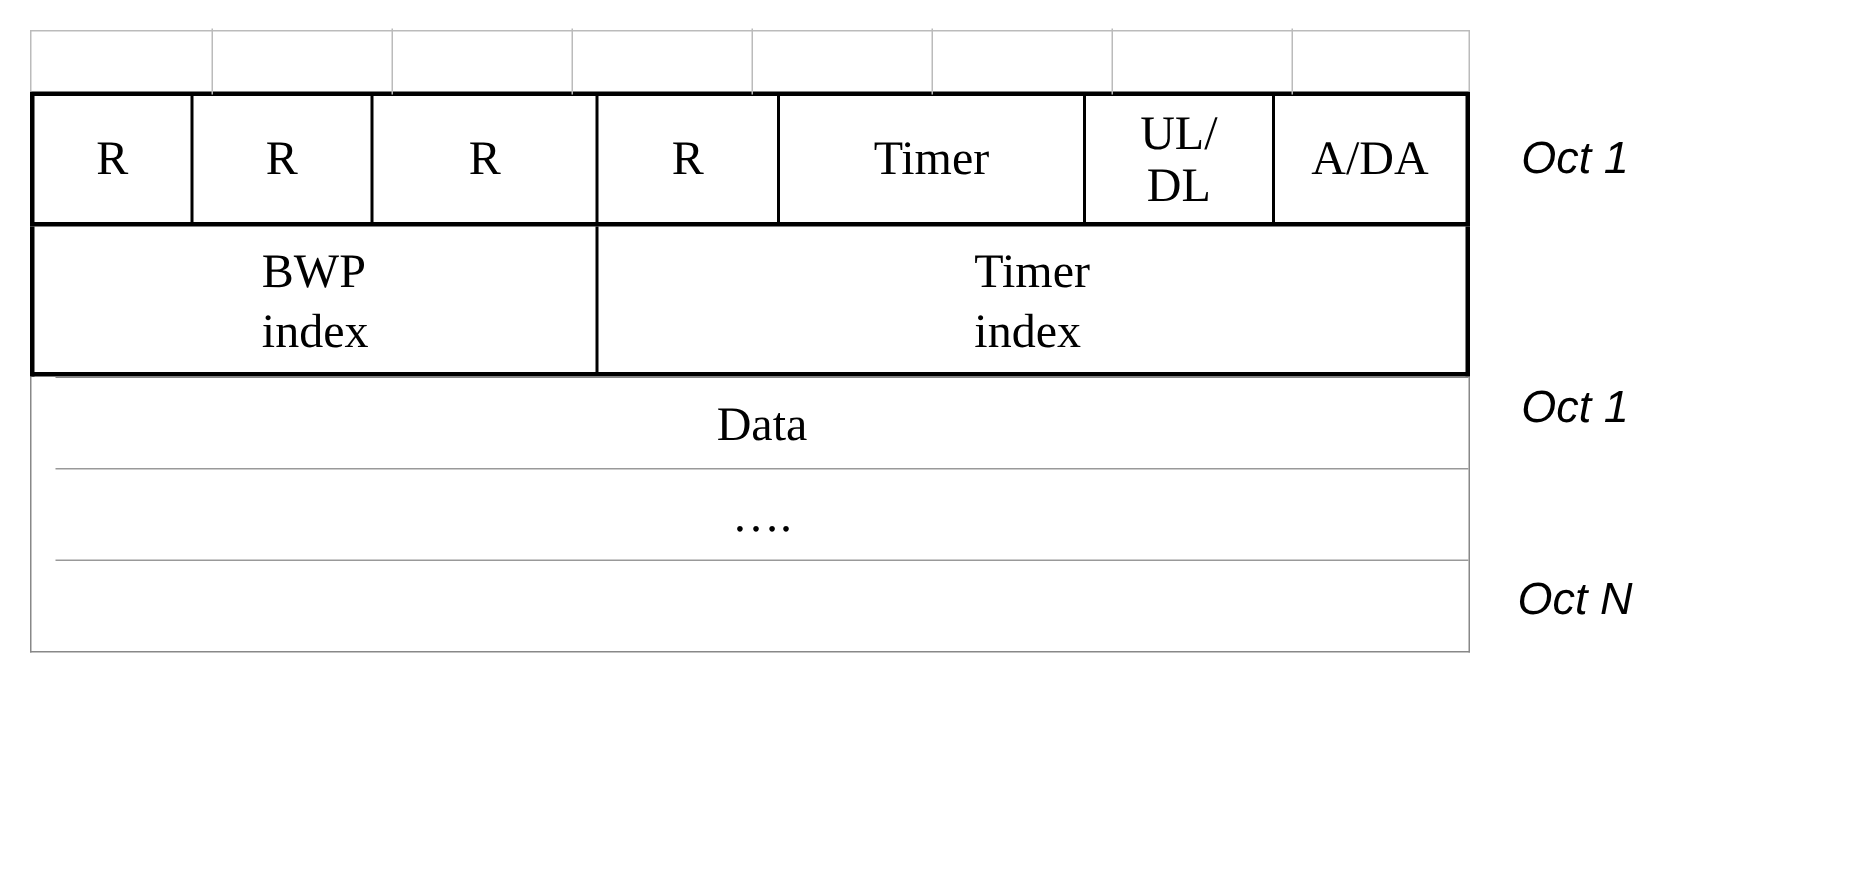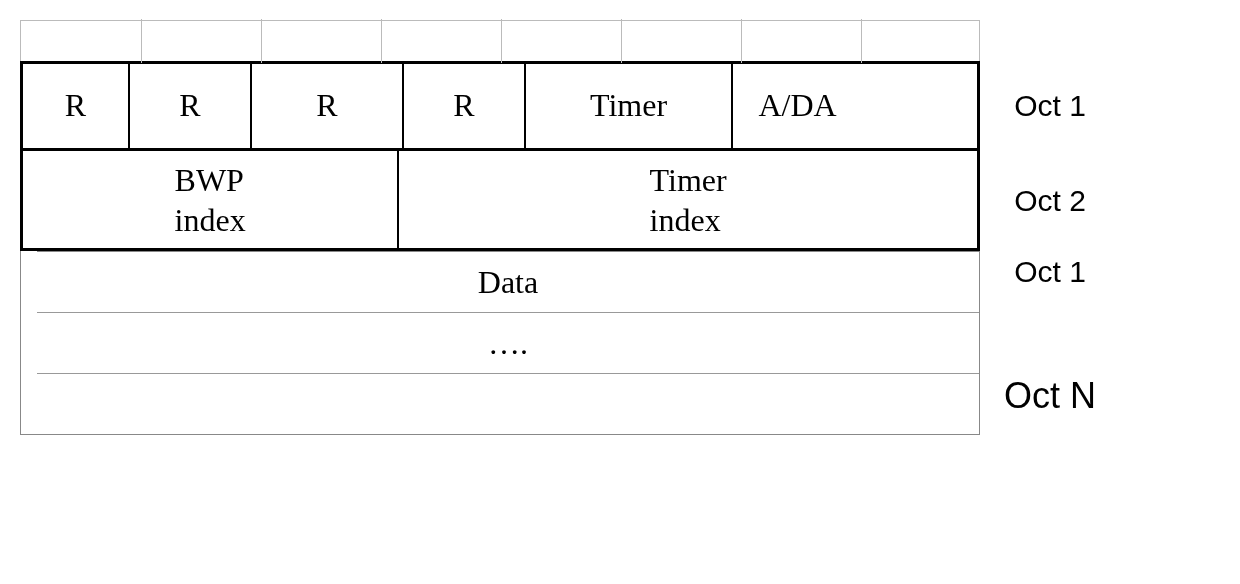--- a/index.html
+++ b/index.html
@@ -16,20 +16,21 @@
     display: flex;
     align-items: stretch;
   }
   .label-col {
     width: 140px;
     display: flex;
     align-items: center;
     justify-content: center;
     font-family: Arial, Helvetica, sans-serif;
     font-size: 30px;
+    font-style: italic;
   }
   .table-col {
     width: 960px;
   }
   
   .ruler {
     height: 40px;
     position: relative;
     border: 1px solid #bbb;
     border-bottom: none;
@@ -121,45 +122,46 @@
   </div>
 
   <div class="row">
     <div class="table-col">
       <div class="oct1" id="oct1">
           <div class="cell" style="width: 105px; white-space: pre-line;">R</div>
           <div class="cell" style="width: 120px; white-space: pre-line;">R</div>
           <div class="cell" style="width: 150px; white-space: pre-line;">R</div>
           <div class="cell" style="width: 120px; white-space: pre-line;">R</div>
           <div class="cell" style="width: 205px; white-space: pre-line;">Timer</div>
+          <div class="cell" style="width: 125px; white-space: pre-line;">UL/
+DL</div>
           <div class="cell" style="width: 129px; white-space: pre-line;">A/DA</div>
         </div>
     </div>
     <div class="label-col">Oct 1</div>
   </div>
 
   <div class="row">
     <div class="table-col">
       <div class="oct2" id="oct2">
           <div class="cell" style="width: 375px; white-space: pre-line;">BWP
 index</div>
           <div class="cell" style="width: 579px; white-space: pre-line;">Timer
 index</div>
         </div>
     </div>
-    <div class="label-col">Oct 2</div>
   </div>
 
   <div class="row" style="position:relative;">
     <div class="table-col">
       <div class="data-block" id="datablock">
           <div class="data-row">Data</div>
           <div class="data-row">….</div>
           <div class="data-row"></div>
         </div>
     </div>
     <div class="label-col" style="flex-direction:column; justify-content:space-between; padding:4px 0 18px 0;">
       <div style="font-family:Arial;font-size:30px;">Oct 1</div>
-      <div style="font-family:Arial;font-size:36px;">Oct N</div>
+      <div style="font-family:Arial;font-size:30px;">Oct N</div>
     </div>
   </div>
 
 </div>
 
 </body></html>

